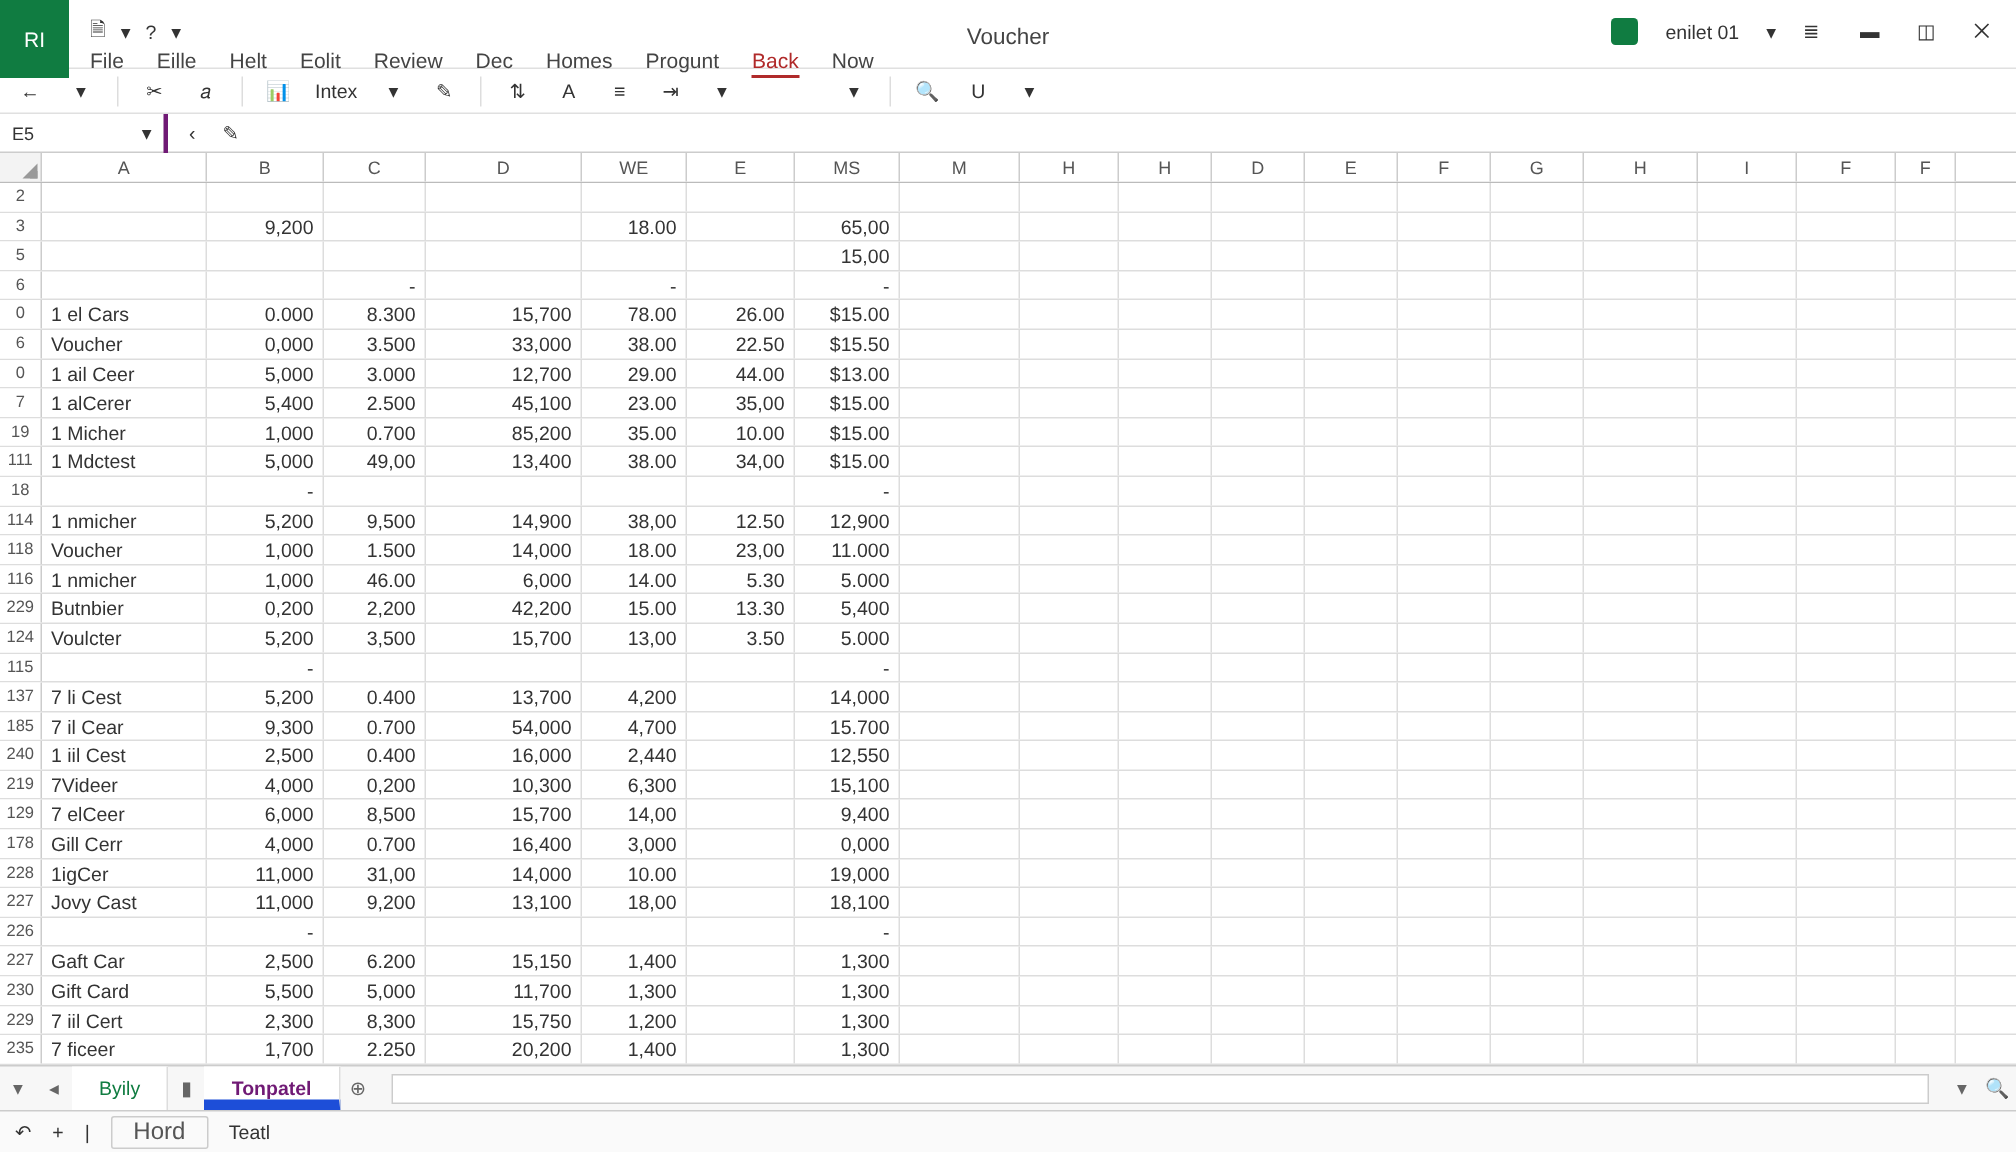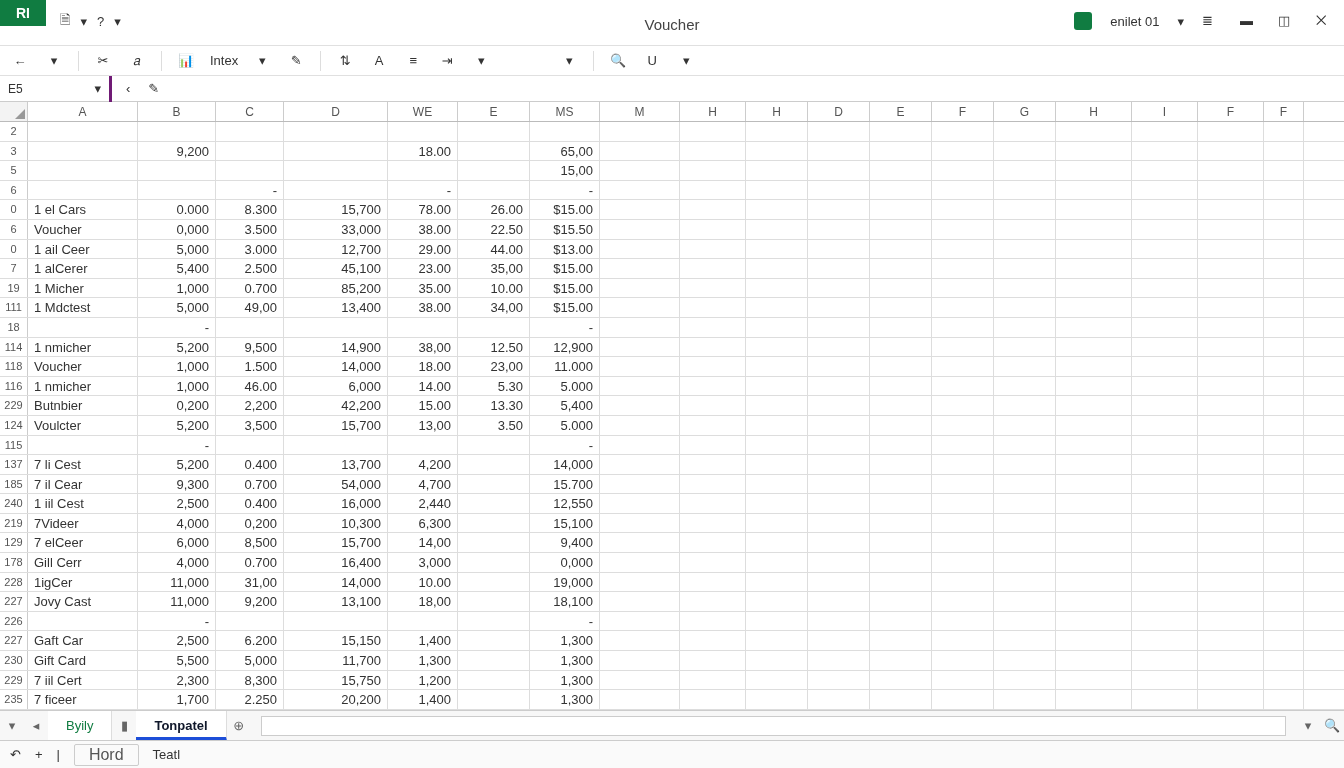--- a/index.html
+++ b/index.html
@@ -1,18 +1,18 @@
 <!DOCTYPE html>
 <html><head>
 <meta charset="utf-8">
 <style>
 *{margin:0;padding:0;box-sizing:border-box;font-family:"Segoe UI",Arial,sans-serif;font-size:13px;color:#333}
 body{width:1344px;height:768px;background:#fff;overflow:hidden;position:relative}
 .titlebar{height:46px;display:flex;align-items:flex-start;border-bottom:1px solid #e0e0e0}
-.app-badge{width:46px;height:26px;background:#107c41;color:#fff;display:flex;align-items:center;justify-content:center;font-weight:700;font-size:14px}
+.app-badge{width:46px;height:52px;background:#107c41;color:#fff;display:flex;align-items:center;justify-content:center;font-weight:400;font-size:14px}
 .title-center{position:absolute;left:50%;transform:translateX(-50%);top:16px;font-size:15px;color:#444}
 .title-right{position:absolute;right:8px;top:12px;display:flex;gap:18px;align-items:center}
 .title-right .badge{width:18px;height:18px;background:#107c41;border-radius:3px}
 .title-right .ico{width:20px;height:16px;display:inline-block}
 .qat{position:absolute;left:60px;top:10px;display:flex;gap:10px;align-items:center;color:#666}
 .menus{position:absolute;left:60px;top:32px;display:flex;gap:22px}
 .menus span{font-size:14px;color:#444;cursor:pointer}
 .menus .active{color:#b02a2a;border-bottom:2px solid #b02a2a;padding-bottom:2px}
 .toolbar{height:30px;border-bottom:1px solid #e0e0e0;display:flex;align-items:center;gap:14px;padding:0 10px;color:#666}
 .toolbar .sep{width:1px;height:20px;background:#ddd}
@@ -27,40 +27,52 @@
 .corner::after{content:"";position:absolute;right:2px;bottom:2px;border:5px solid transparent;border-right-color:#999;border-bottom-color:#999}
 .ch{border-right:1px solid #ccc;text-align:center;font-size:12px;color:#555;line-height:20px;background:#fff}
 .rows{height:588px;overflow:hidden}
 .row{display:flex;height:19.6px;border-bottom:1px solid #ddd}
 .rh{width:28px;border-right:1px solid #ccc;text-align:center;font-size:11px;color:#555;background:#fff;line-height:19px}
 .cell{border-right:1px solid #ddd;padding:0 6px;line-height:19px;font-size:13px;overflow:hidden;white-space:nowrap}
 .r{text-align:right}
 .tabs{position:absolute;bottom:28px;left:0;right:0;height:30px;border-top:1px solid #ccc;display:flex;align-items:center;background:#f7f7f7}
 .tabs .nav{width:24px;text-align:center;color:#666;cursor:pointer}
 .tab{padding:0 18px;height:30px;line-height:30px;border-right:1px solid #ddd;background:#fff;cursor:pointer}
-.tab.active{color:#0f172a;font-weight:600;border-bottom:4px solid #1d4ed8}
+.tab.active{color:#701a75;font-weight:600;border-bottom:8px solid #1d4ed8}
 .tab.first{color:#107c41;font-weight:400}
 .tabs .input{flex:1;margin:0 10px;height:20px;border:1px solid #ccc;background:#fff}
 .status{position:absolute;bottom:0;left:0;right:0;height:28px;border-top:1px solid #ccc;display:flex;align-items:center;gap:14px;padding:0 10px;background:#fafafa}
 .status .pill{border:1px solid #ccc;padding:1px 14px;border-radius:2px;font-size:16px;color:#555}
 
 .wA{width:110px}.wB{width:78px}.wC{width:68px}.wD{width:104px}.wWE{width:70px}.wE{width:72px}.wMS{width:70px}
 .wM{width:80px}.wH{width:66px}.wHH{width:62px}.wD2{width:62px}.wE2{width:62px}.wF{width:62px}.wG{width:62px}.wH2{width:76px}.wI{width:66px}.wF2{width:66px}.wF3{width:40px}
 </style>
 </head>
 <body>
 
 <div class="titlebar">
   <div class="app-badge">RI</div>
   <div class="qat">
     <span>🗎</span>
     <span>▾</span>
     <span>?</span>
     <span>▾</span>
   </div>
+  <div class="menus" id="menus">
+      <span>File</span>
+      <span>Eille</span>
+      <span>Helt</span>
+      <span>Eolit</span>
+      <span>Review</span>
+      <span>Dec</span>
+      <span>Homes</span>
+      <span>Progunt</span>
+      <span class="active">Back</span>
+      <span>Now</span>
+    </div>
   <div class="title-center">Voucher</div>
   <div class="title-right">
     <span class="badge"></span>
     <span>enilet 01</span>
     <span>▾</span>
     <span class="ico">≣</span>
     <span class="ico">▬</span>
     <span class="ico">◫</span>
     <span class="ico">⨉</span>
   </div>

